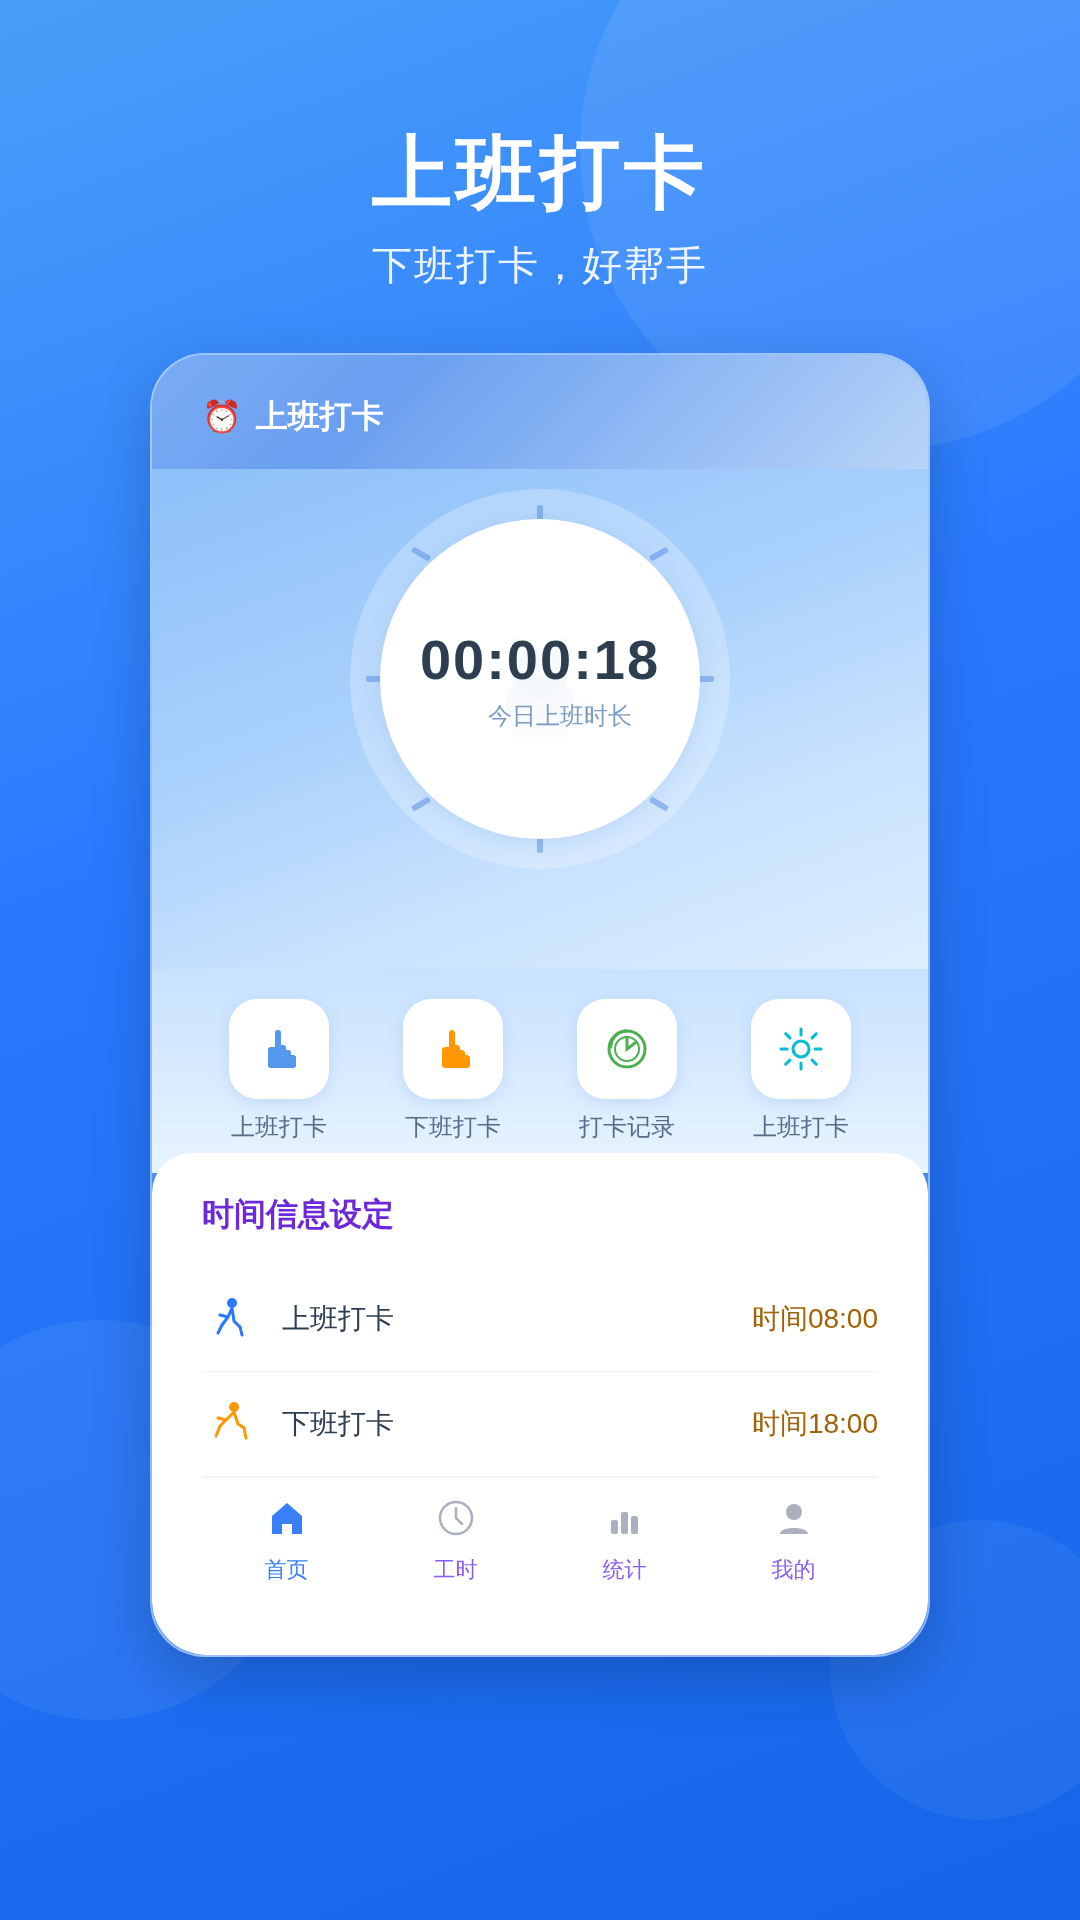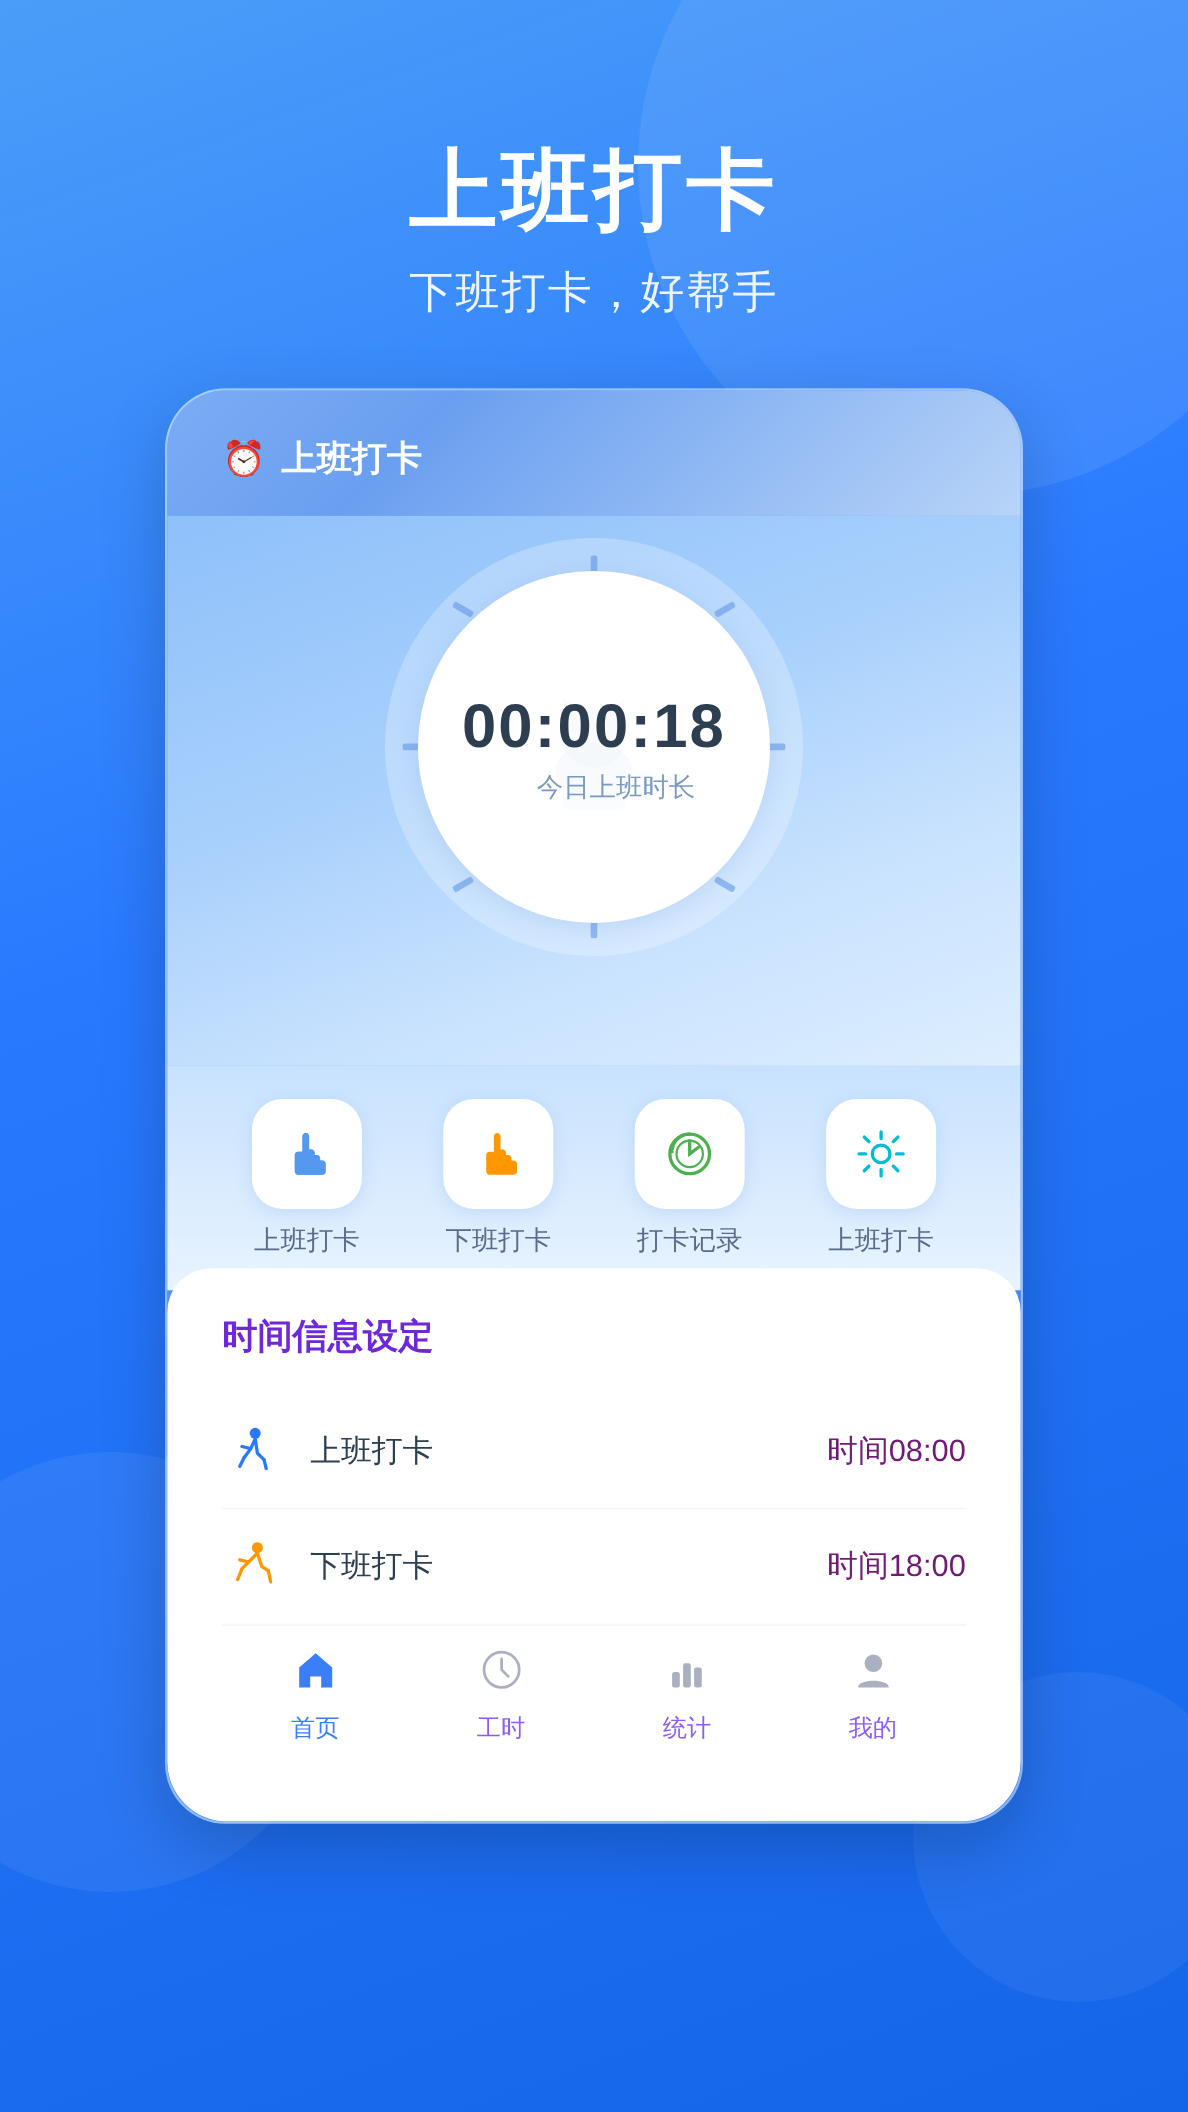--- a/index.html
+++ b/index.html
@@ -223,21 +223,21 @@
       align-items: center;
       justify-content: center;
     }
     .setting-item-name {
       font-size: 28px;
       color: #2c3e50;
       flex: 1;
     }
     .setting-item-value {
       font-size: 28px;
-      color: #701a75;
+      color: #a16207;
     }
 
     
     .bottom-nav {
       background: white;
       display: flex;
       justify-content: space-around;
       padding: 20px 0 30px 0;
       border-top: 1px solid #f0f4f8;
     }

